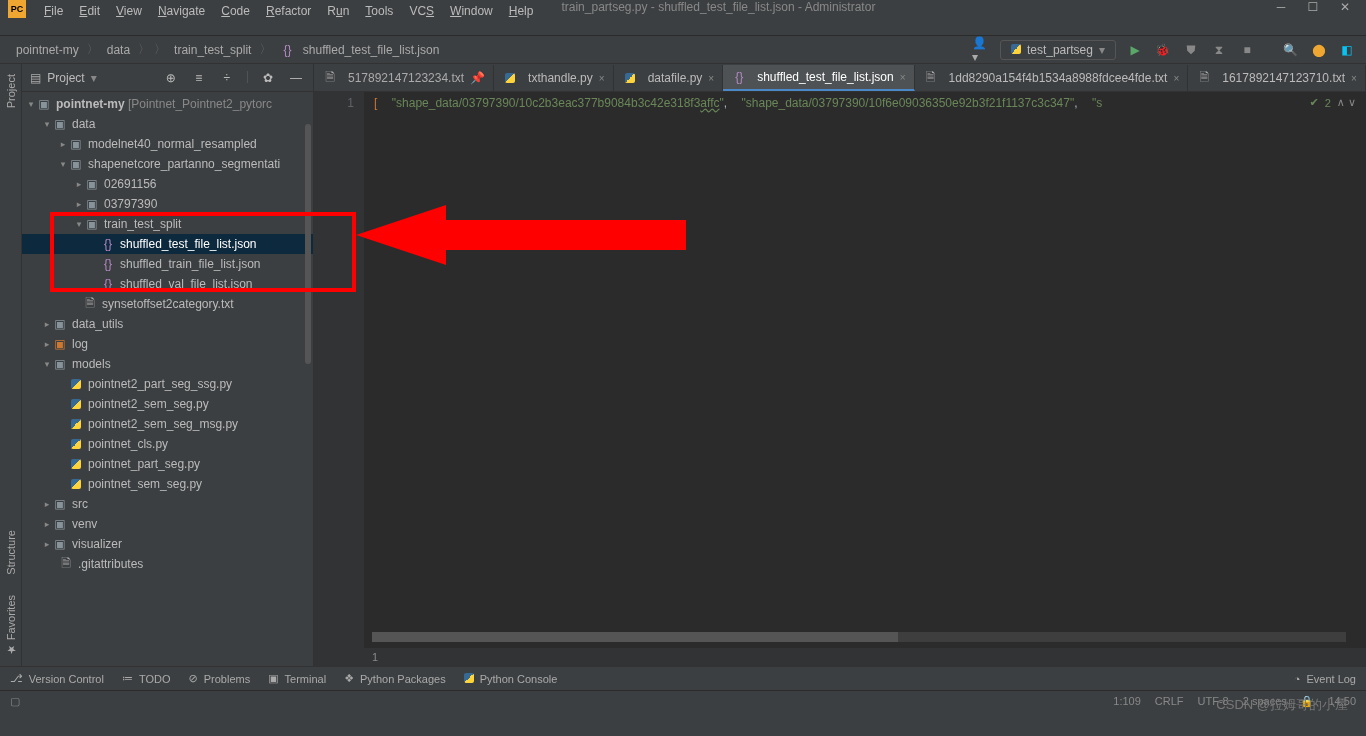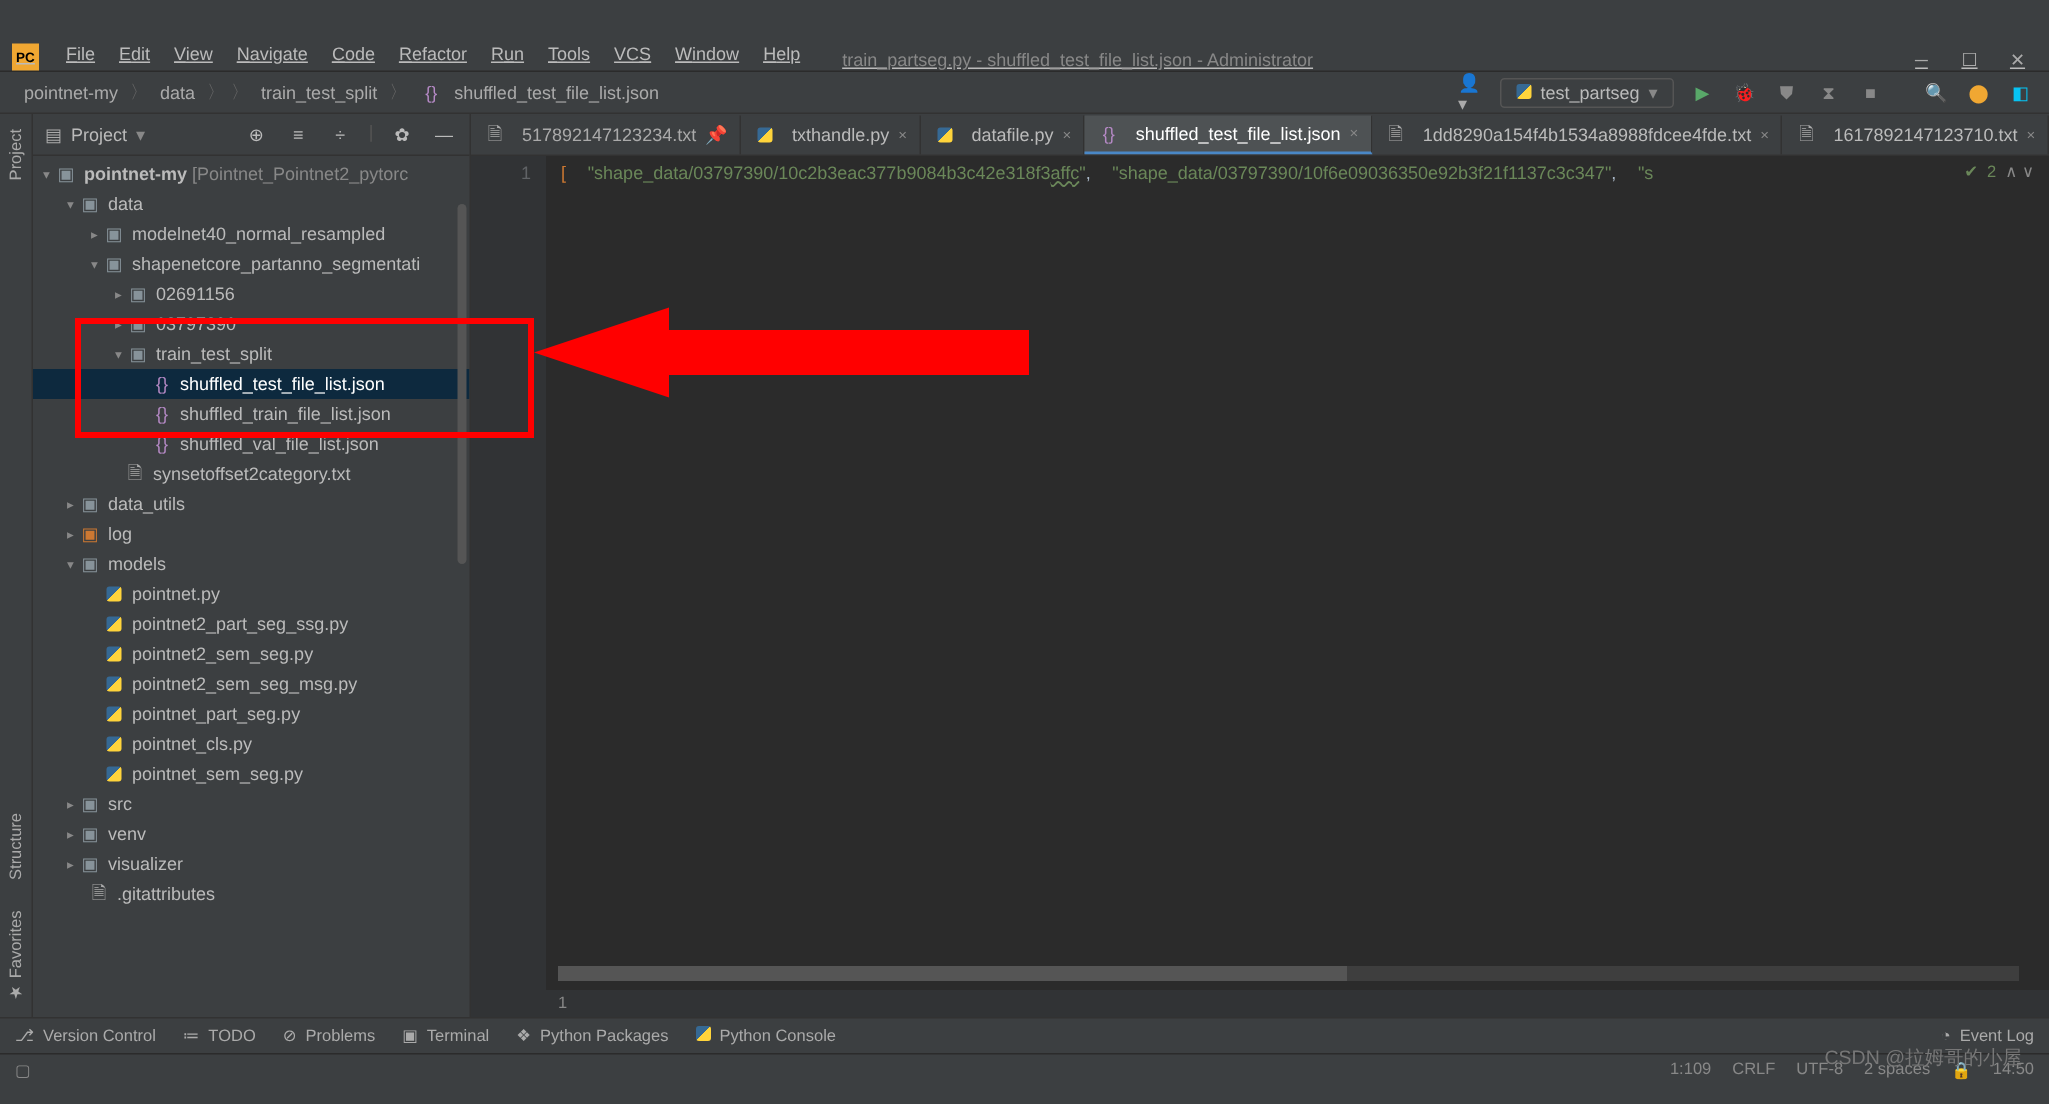--- a/index.html
+++ b/index.html
@@ -1,17 +1,17 @@
 <!DOCTYPE html>
 <html><head>
 <meta charset="utf-8">
 <style>
 * { margin:0; padding:0; box-sizing:border-box; font-family:"Segoe UI",Arial,sans-serif; }
 body { width:1366px; height:736px; background:#3c3f41; color:#bbb; font-size:12px; overflow:hidden; position:relative; }
-.titlebar { height:48px; background:#3c3f41; display:flex; align-items:flex-end; padding:0 8px; border-bottom:1px solid #2b2b2b;text-decoration:underline; }
+.titlebar { height:36px; background:#3c3f41; display:flex; align-items:flex-start; padding:0 8px; border-bottom:1px solid #2b2b2b; }
 .appicon { width:18px; height:18px; background:#f0a732; margin-right:10px; display:flex; align-items:center; justify-content:center; font-size:9px; font-weight:bold; color:#000; }
 .menuitem { padding:4px 8px; cursor:pointer; color:#bbb; }
 .menuitem u { text-decoration:underline; }
 .title-text { margin-left:20px; color:#888; }
 .winbtns { margin-left:auto; display:flex; gap:18px; padding-right:6px; }
 .winbtn { width:14px; height:14px; color:#aaa; cursor:pointer; display:flex; align-items:center; justify-content:center; }
 .navbar { height:28px; background:#3c3f41; display:flex; align-items:center; padding:0 10px; border-bottom:1px solid #323232; }
 .crumb { color:#aaa; padding:2px 6px; cursor:pointer; }
 .crumb-sep { color:#666; margin:0 2px; }
 .nav-right { margin-left:auto; display:flex; align-items:center; gap:10px; }
@@ -199,41 +199,37 @@
           <span class="nicon folder-orange">▣</span>
           <span>log</span>
         </div>
       <div class="node" style="padding-left:20px">
           <span class="arrow">▾</span>
           <span class="nicon folder">▣</span>
           <span>models</span>
         </div>
       <div class="node" style="padding-left:46px">
           <span class="pyicon nicon"></span>
-          <span>pointnet.py</span>
-        </div>
-      <div class="node" style="padding-left:46px">
-          <span class="pyicon nicon"></span>
           <span>pointnet2_part_seg_ssg.py</span>
         </div>
       <div class="node" style="padding-left:46px">
           <span class="pyicon nicon"></span>
           <span>pointnet2_sem_seg.py</span>
         </div>
       <div class="node" style="padding-left:46px">
           <span class="pyicon nicon"></span>
           <span>pointnet2_sem_seg_msg.py</span>
         </div>
       <div class="node" style="padding-left:46px">
           <span class="pyicon nicon"></span>
+          <span>pointnet_cls.py</span>
+        </div>
+      <div class="node" style="padding-left:46px">
+          <span class="pyicon nicon"></span>
           <span>pointnet_part_seg.py</span>
-        </div>
-      <div class="node" style="padding-left:46px">
-          <span class="pyicon nicon"></span>
-          <span>pointnet_cls.py</span>
         </div>
       <div class="node" style="padding-left:46px">
           <span class="pyicon nicon"></span>
           <span>pointnet_sem_seg.py</span>
         </div>
       <div class="node" style="padding-left:20px">
           <span class="arrow">▸</span>
           <span class="nicon folder">▣</span>
           <span>src</span>
         </div>

